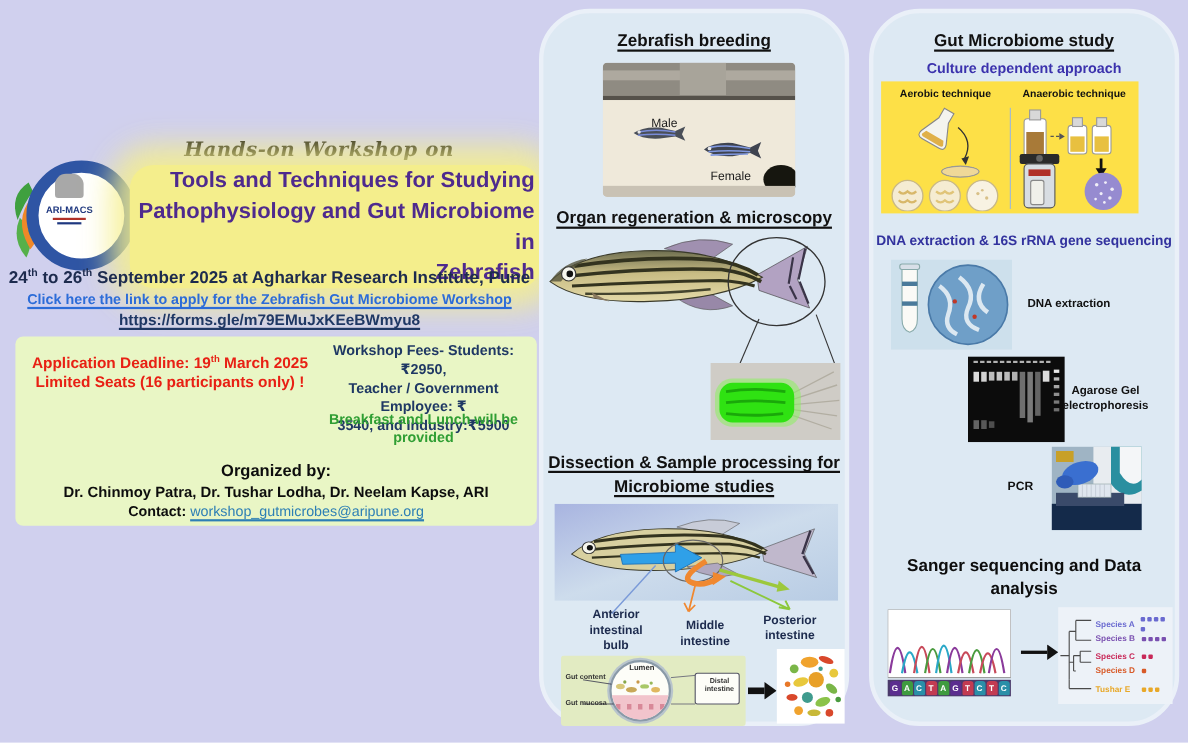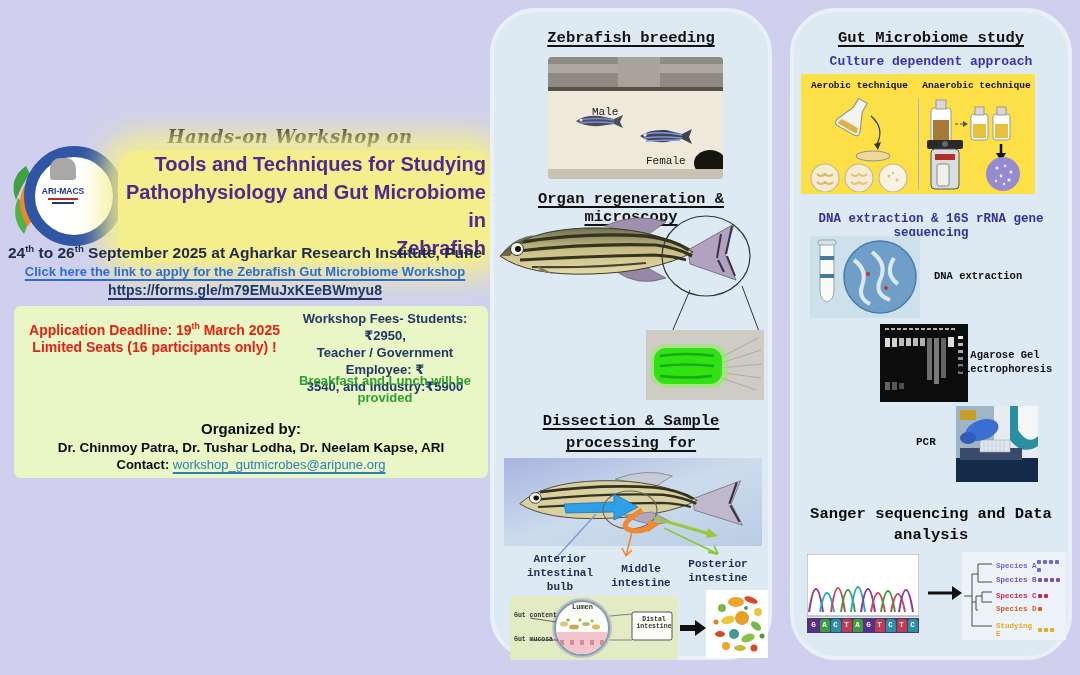--- a/index.html
+++ b/index.html
@@ -4,21 +4,21 @@
 <style>
   html,body{margin:0;padding:0;}
   body{font-family:"Liberation Sans","DejaVu Sans",sans-serif;}
   #poster{position:relative;width:1080px;height:675px;background:var(--pageBg);overflow:hidden;}
   .abs{position:absolute;}
   .b{font-weight:bold;}
   .c{text-align:center;}
   .u{text-decoration:underline;text-underline-offset:3px;text-decoration-thickness:1.5px;}
   sup{font-size:62%;vertical-align:super;}
   .panel{position:absolute;top:8px;width:282px;height:652px;background:var(--panelBg);
-         border:4px solid var(--panelEdge);border-radius:46px;box-sizing:border-box;font-family:Liberation Mono, monospace;}
+         border:4px solid var(--panelEdge);border-radius:46px;box-sizing:border-box;}
   .ph{font-size:15.5px;font-weight:bold;color:#111;text-decoration:underline;
       text-underline-offset:3px;text-decoration-thickness:1.6px;text-align:center;}
   .navy{color:var(--navy);}
   .red{color:var(--alertRed);}
   .greent{color:var(--okGreen);}
   .lavlabel{color:#1d2b4e;}
   a{cursor:pointer;}
   .greenbox{position:absolute;left:14px;top:306px;width:474px;height:172px;
             background:var(--boxGreen);border-radius:7px;}
   .titleglow{position:absolute;left:118px;top:150px;width:362px;padding:0 6px;
@@ -491,18 +491,18 @@
       </div>
       <div class="sprow" style="left:34px;top:40px;">
         <span class="nm" style="color: rgb(200, 40, 88);">Species C</span>
         <span><span class="dot" style="background: rgb(200, 40, 88);"></span><span class="dot" style="background: rgb(200, 40, 88);"></span></span>
       </div>
       <div class="sprow" style="left:34px;top:53px;">
         <span class="nm" style="color: rgb(216, 90, 40);">Species D</span>
         <span><span class="dot" style="background: rgb(216, 90, 40);"></span></span>
       </div>
       <div class="sprow" style="left:34px;top:70px;">
-        <span class="nm" style="color: rgb(232, 168, 40);">Studying E</span>
+        <span class="nm" style="color: rgb(232, 168, 40);">Tushar E</span>
         <span><span class="dot" style="background: rgb(232, 168, 40);"></span><span class="dot" style="background: rgb(232, 168, 40);"></span><span class="dot" style="background: rgb(232, 168, 40);"></span></span>
       </div>
     </div>
   </div>
 </div>
 
 </body></html>

